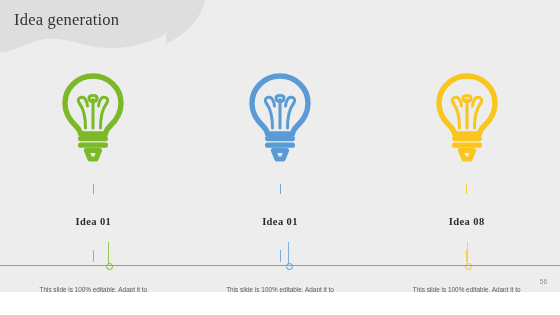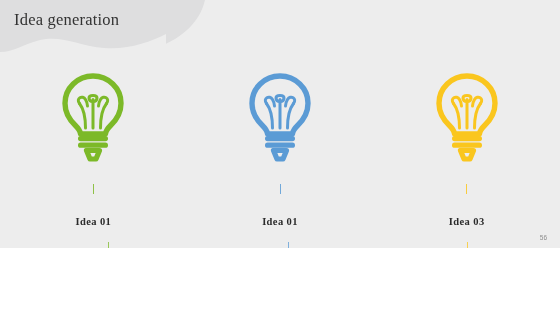--- a/index.html
+++ b/index.html
@@ -3,21 +3,21 @@
 <meta charset="utf-8">
 <style>
   html, body {
     margin: 0;
     padding: 0;
     background: #ffffff;
   }
   #slide {
     position: relative;
     width: 560px;
-    height: 248px;
+    height: 292px;
     background: #ededed;
     overflow: hidden;
     font-family: "Liberation Sans", sans-serif;
   }
 
   
   .blob-layer {
     position: absolute;
     left: 0; top: 0;
     width: 560px; height: 90px;
@@ -210,21 +210,21 @@
           <path d="M20.5,31.5 C16.5,26.5 23.5,22.5 26.5,27.5 C28,30 28.5,32 28.5,34" stroke-width="3"></path>
           <path d="M47.5,31.5 C51.5,26.5 44.5,22.5 41.5,27.5 C40,30 39.5,32 39.5,34" stroke-width="3"></path>
           <path d="M30,26 C30,22.5 38,22.5 38,26 C38,28.5 36,29.5 34,29.5
                    C32,29.5 30,28.5 30,26 Z" stroke-width="3"></path>
           <path d="M21.6,66.6 L46.4,66.6" stroke-width="5.2"></path>
           <path d="M21.6,73.2 L46.4,73.2" stroke-width="5.2"></path>
           <path d="M27.5,78.5 L40.5,78.5 L37,87 L31,87 Z" stroke-width="5.2"></path>
         </g>
       </svg>
       <div class="connector" style="background: rgb(250, 198, 30);"></div>
-      <div class="idea-title">Idea 03</div>
+      <div class="idea-title">Idea 08</div>
       <div class="connector2" style="background: rgb(250, 198, 30);"></div>
       <div class="idea-body">This slide is 100% editable. Adapt it to your needs and capture your audience's attention.</div>
     </div>
   </div>
 
   <div class="drop-line" id="drop1" style="left: 108px; background: rgb(124, 185, 40);"></div>
   <div class="drop-line" id="drop2" style="left: 288px; background: rgb(91, 155, 213);"></div>
   <div class="drop-line" id="drop3" style="left: 467px; background: rgb(250, 198, 30);"></div>
 
   <div class="drop-dot" id="dot1" style="left: 106px; border: 1px solid rgb(124, 185, 40); background: rgb(237, 237, 237);"></div>

